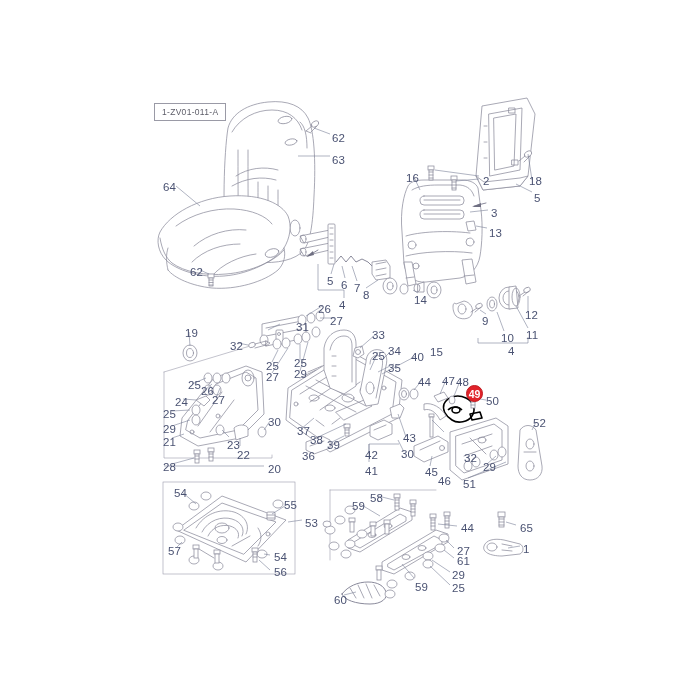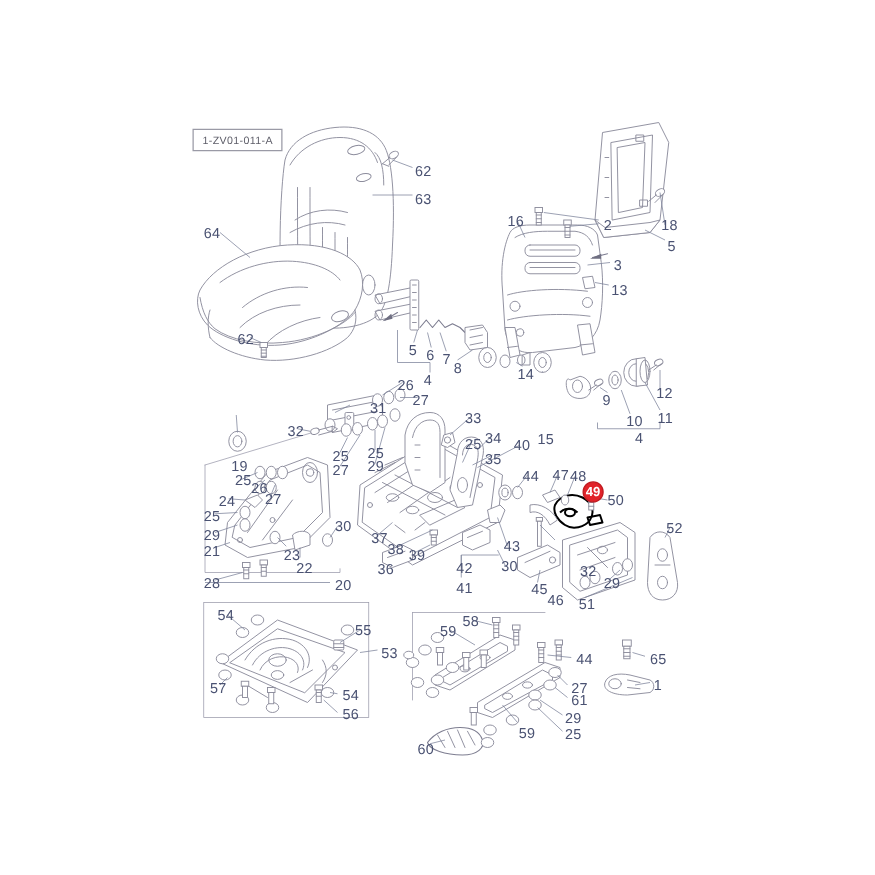--- a/index.html
+++ b/index.html
@@ -578,21 +578,21 @@
       <div class="callout" style="left: 414px; top: 295px;">14</div>
       <div class="callout" style="left: 430px; top: 299px; margin-top: 48px;">15</div>
       <div class="callout" style="left: 482px; top: 316px;">9</div>
       <div class="callout" style="left: 501px; top: 333px;">10</div>
       <div class="callout" style="left: 526px; top: 330px;">11</div>
       <div class="callout" style="left: 525px; top: 310px;">12</div>
       <div class="callout" style="left: 508px; top: 346px;">4</div>
       <div class="callout" style="left: 276px; top: 322px; padding-left: 20px;">31</div>
       <div class="callout" style="left: 318px; top: 304px;">26</div>
       <div class="callout" style="left: 330px; top: 316px;">27</div>
-      <div class="callout" style="left: 185px; top: 328px; margin-top: 41px;">19</div>
+      <div class="callout" style="left: 185px; top: 328px;">19</div>
       <div class="callout" style="left: 230px; top: 341px;">32</div>
       <div class="callout" style="left: 266px; top: 361px;">25</div>
       <div class="callout" style="left: 266px; top: 372px;">27</div>
       <div class="callout" style="left: 294px; top: 358px;">25</div>
       <div class="callout" style="left: 294px; top: 369px;">29</div>
       <div class="callout" style="left: 372px; top: 330px;">33</div>
       <div class="callout" style="left: 372px; top: 351px;">25</div>
       <div class="callout" style="left: 388px; top: 346px;">34</div>
       <div class="callout" style="left: 388px; top: 363px;">35</div>
       <div class="callout" style="left: 411px; top: 352px;">40</div>

